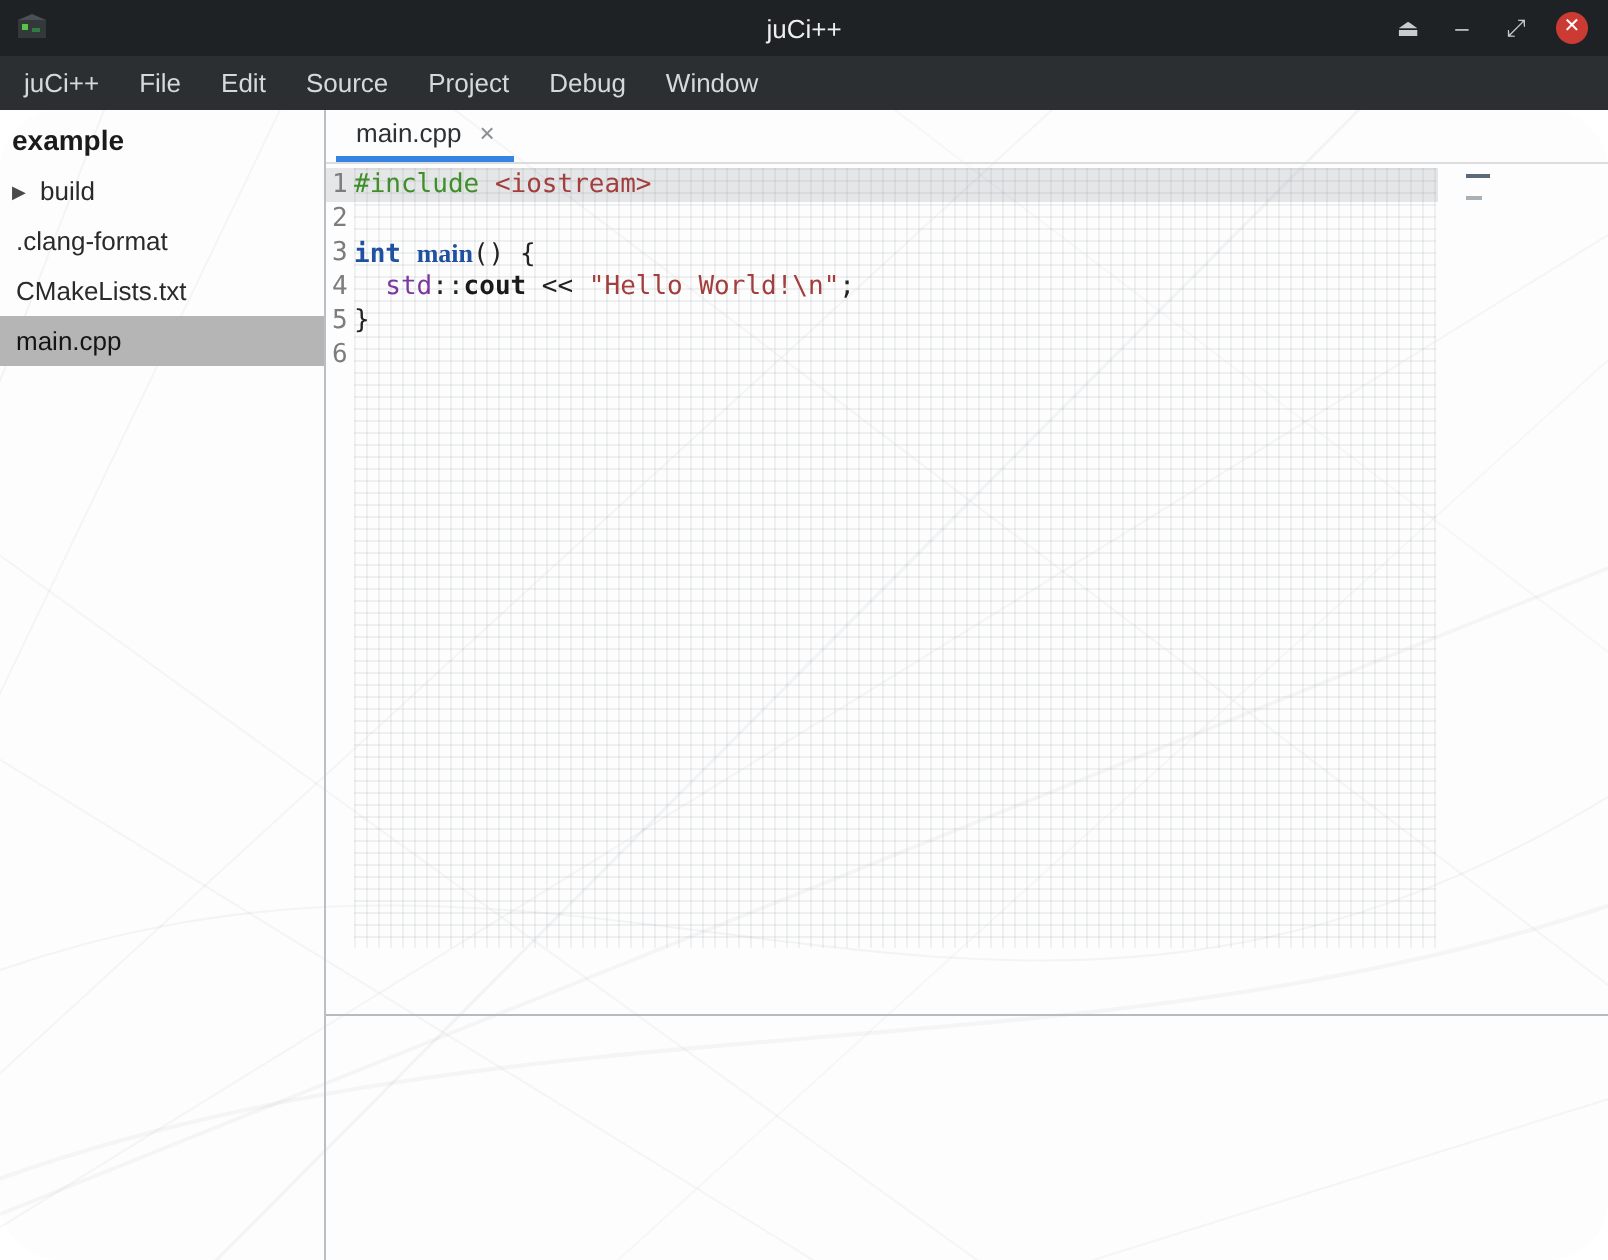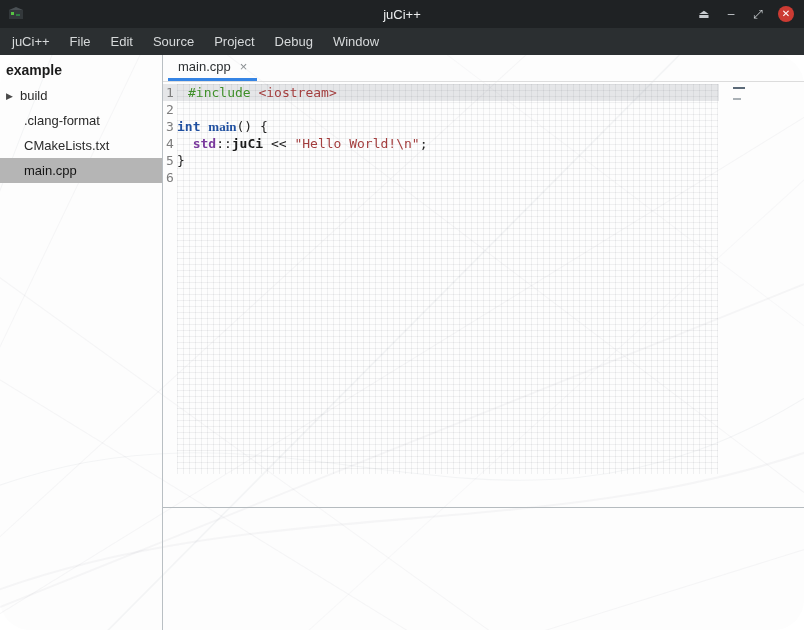--- a/index.html
+++ b/index.html
@@ -19,21 +19,21 @@
   .menubar { flex:0 0 27px; background:#2b2f31; display:flex; align-items:center; color:#d6d9da; font-size:13px; padding-left:2px; }
   .menu-item { padding:0 10px; line-height:27px; cursor:default; }
 
   
   .content { flex:1; display:flex; position:relative; background:#fdfdfd; min-height:0;border-radius:30px; }
   .swirls { position:absolute; inset:0; width:100%; height:100%; z-index:0; pointer-events:none; }
 
   
   .sidebar { flex:0 0 163px; width:163px; border-right:1px solid #b9bfc3; position:relative; z-index:1; }
   .sidebar-root { font-weight:bold; font-size:14px; color:#1b1b1b; padding:7px 8px 5px 6px; }
-  .tree-item { display:flex; align-items:center; font-size:13px; color:#2a2a2a; height:25px; padding-left:24px; cursor:default; }
+  .tree-item { display:flex; align-items:center; font-size:13px; color:#2a2a2a; height:25px; padding-left:8px; cursor:default; }
   .tree-item.has-exp { padding-left:6px; }
   .expander { width:14px; font-size:9px; color:#4a4a4a; flex:0 0 14px; }
   .tree-item.selected { background:var(--selection,#b5b5b5); color:#141414; }
 
   
   .main { flex:1; display:flex; flex-direction:column; position:relative; z-index:1; min-height:0; }
   .tabbar { flex:0 0 27px; display:flex; align-items:stretch; border-bottom:1px solid #dcdcdc; padding-left:5px; }
   .tab { display:flex; align-items:center; gap:9px; padding:0 10px; font-size:13px; color:#2d3133; border-bottom:3px solid var(--accent,#3584e4); cursor:default; }
   .tab-close { color:#8a8f92; font-size:13px; }
 
@@ -41,25 +41,25 @@
   .grid-bg { position:absolute; left:14px; top:2px; width:541px; height:390px;
     background-image:
       linear-gradient(to right, rgba(60,70,80,0.07) 1px, transparent 1px),
       linear-gradient(to bottom, rgba(60,70,80,0.07) 1px, transparent 1px);
     background-size:6px 6px; }
   .code { position:relative; font-family:"DejaVu Sans Mono", monospace; font-size:13px; line-height:17px; padding-top:2px; }
   .code-line { display:flex; height:17px; }
   .code-line.current { background:rgba(70,80,90,0.13); width:556px; }
   .lnum { flex:0 0 14px; width:14px; color:#7d7d7d; padding-left:3px; }
   .lbody { white-space:pre; }
-  .tok-preproc { color:var(--c-preproc,#3f8f29);margin-left:11px; }
+  .tok-preproc { color:var(--c-preproc,#3f8f29); }
   .tok-string  { color:var(--c-string,#a33e3e); }
   .tok-type    { color:var(--c-type,#2050a0); font-weight:bold; }
   .tok-func    { color:var(--c-type,#2050a0); font-weight:bold;font-family:Liberation Serif, serif; }
-  .tok-ns      { color:var(--c-ns,#7a3a9d); font-weight:bold; }
+  .tok-ns      { color:var(--c-ns,#7a3a9d); font-weight:normal; }
   .tok-member  { color:#1a1a1a; font-weight:bold; }
   .tok-plain   { color:#222222; }
 
   .overview { position:absolute; right:59px; top:5px; width:12px; }
   .ov-dash { height:2px; margin-bottom:9px; }
   .ov-dash.d1 { background:#5c6a78; }
   .ov-dash.d2 { background:#aab1b6; width:8px; }
 
   .bottom-panel { flex:0 0 123px; border-top:1px solid #b5bbbf; }
 
@@ -156,21 +156,21 @@
             <div class="code-line">
               <span class="lnum">2</span>
               <span class="lbody"></span>
             </div>
             <div class="code-line">
               <span class="lnum">3</span>
               <span class="lbody"><span class="tok-type">int</span><span class="tok-plain"> </span><span class="tok-func">main</span><span class="tok-plain">() {</span></span>
             </div>
             <div class="code-line">
               <span class="lnum">4</span>
-              <span class="lbody"><span class="tok-plain">  </span><span class="tok-ns">std</span><span class="tok-plain">::</span><span class="tok-member">juCi</span><span class="tok-plain"> &lt;&lt; </span><span class="tok-string">"Hello World!\n"</span><span class="tok-plain">;</span></span>
+              <span class="lbody"><span class="tok-plain">  </span><span class="tok-ns">std</span><span class="tok-plain">::</span><span class="tok-member">cout</span><span class="tok-plain"> &lt;&lt; </span><span class="tok-string">"Hello World!\n"</span><span class="tok-plain">;</span></span>
             </div>
             <div class="code-line">
               <span class="lnum">5</span>
               <span class="lbody"><span class="tok-plain">}</span></span>
             </div>
             <div class="code-line">
               <span class="lnum">6</span>
               <span class="lbody"></span>
             </div>
           </div>

